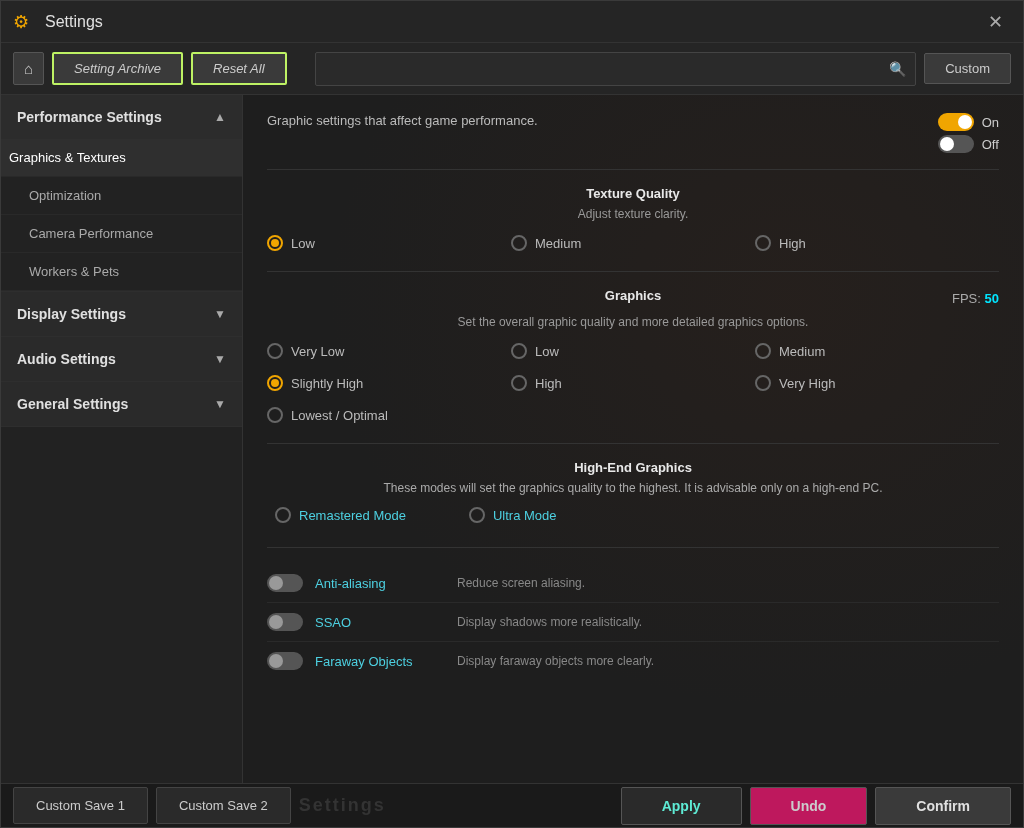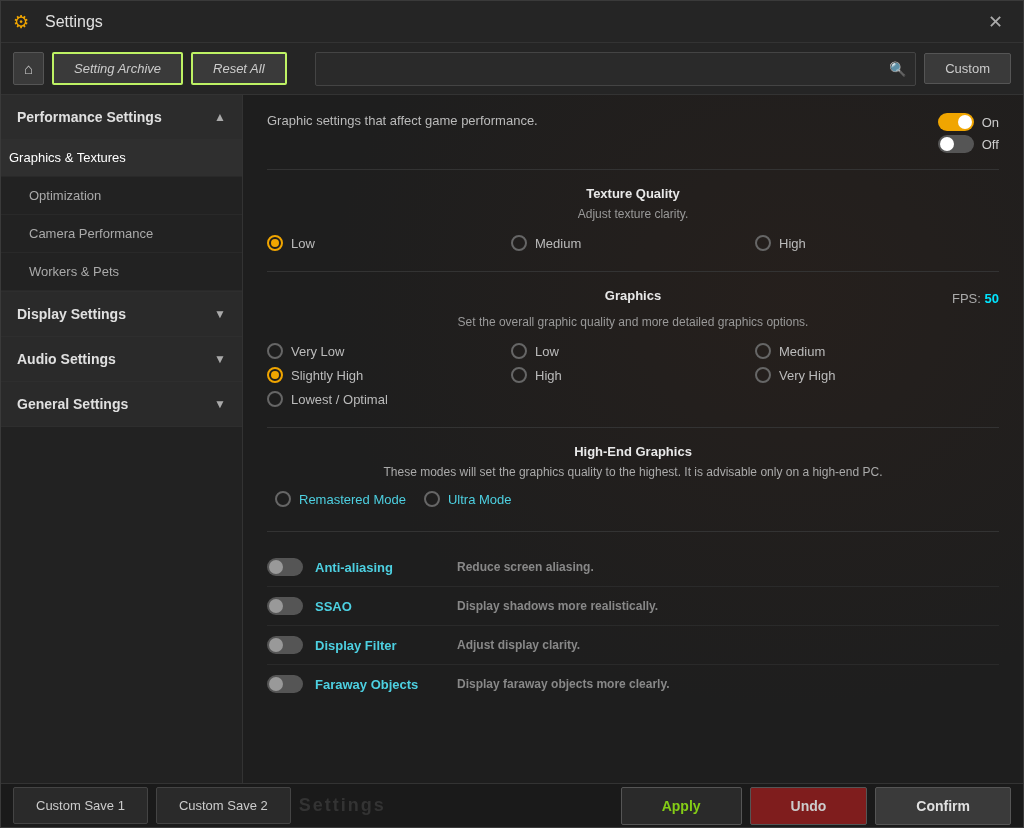--- a/index.html
+++ b/index.html
@@ -238,21 +238,21 @@
     }
     .fps-value {
       color: #00e5ff;
       font-weight: bold;
     }
 
     
     .radio-grid {
       display: grid;
       grid-template-columns: repeat(3, 1fr);
-      gap: 8px 0;
+      gap: 16px 0;
       margin-bottom: 8px;
     }
     .radio-option {
       display: flex;
       align-items: center;
       gap: 8px;
       cursor: pointer;
     }
     .radio-circle {
       width: 16px;
@@ -284,33 +284,32 @@
 
     
     .high-end-desc {
       color: #aaa;
       font-size: 12px;
       text-align: center;
       margin-bottom: 12px;
     }
     .radio-row {
       display: flex;
-      gap: 18px;
+      gap: 63px;
       margin-bottom: 24px;
       padding-left: 8px;
     }
 
     
     .toggle-setting-row {
       display: flex;
       align-items: center;
       padding: 10px 0;
       border-bottom: 1px solid #2a2a2a;
       gap: 12px;
-      font-weight: bold;
     }
     .toggle-setting-row:last-child { border-bottom: none; }
     .setting-name {
       color: #4dd0e1;
       font-size: 13px;
       width: 130px;
     }
     .setting-desc {
       color: #888;
       font-size: 12px;
@@ -359,24 +358,24 @@
     .footer-action-btn {
       padding: 10px 40px;
       font-size: 14px;
       font-weight: 600;
       cursor: pointer;
       border-radius: 2px;
       border: 1px solid #555;
     }
     .apply-btn {
       background: #2a2a2a;
-      color: #84cc16;
+      color: #5eead4;
     }
     .undo-btn {
-      background: #7f1d1d;
+      background: #be185d;
       color: #ccc;
     }
     .confirm-btn {
       background: #3a3a3a;
       color: #e0e0e0;
     }
 
     
     ::-webkit-scrollbar { width: 6px; }
     ::-webkit-scrollbar-track { background: #1a1a1a; }
@@ -548,25 +547,20 @@
           <span class="setting-name">Anti-aliasing</span>
           <span class="setting-desc">Reduce screen aliasing.</span>
         </div>
         <div class="toggle-setting-row">
           <div class="small-toggle"></div>
           <span class="setting-name">SSAO</span>
           <span class="setting-desc">Display shadows more realistically.</span>
         </div>
         <div class="toggle-setting-row">
           <div class="small-toggle"></div>
-          <span class="setting-name">Display Filter</span>
-          <span class="setting-desc">Adjust display clarity.</span>
-        </div>
-        <div class="toggle-setting-row">
-          <div class="small-toggle"></div>
           <span class="setting-name">Faraway Objects</span>
           <span class="setting-desc">Display faraway objects more clearly.</span>
         </div>
       </div>
 
     </div>
   </div>
 
   <div class="footer">
     <button class="footer-save-btn">Custom Save 1</button>

